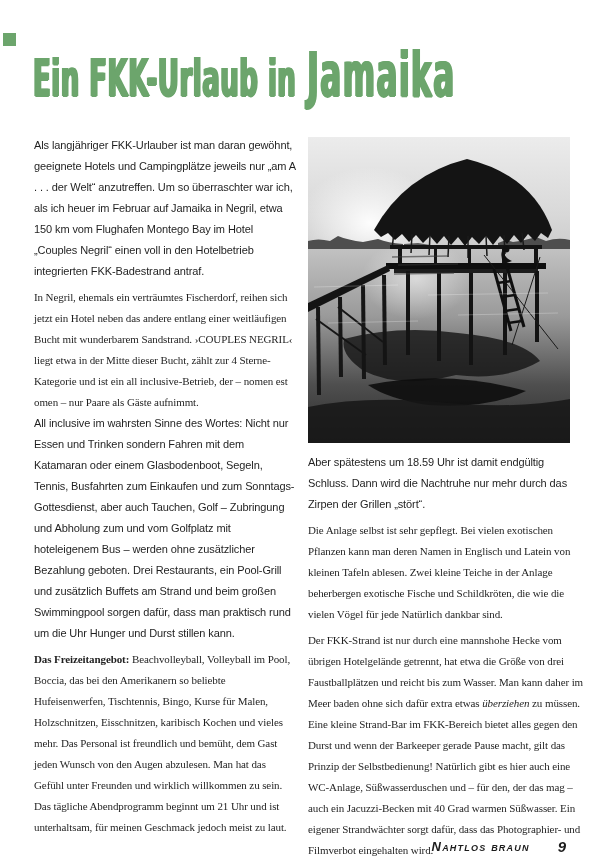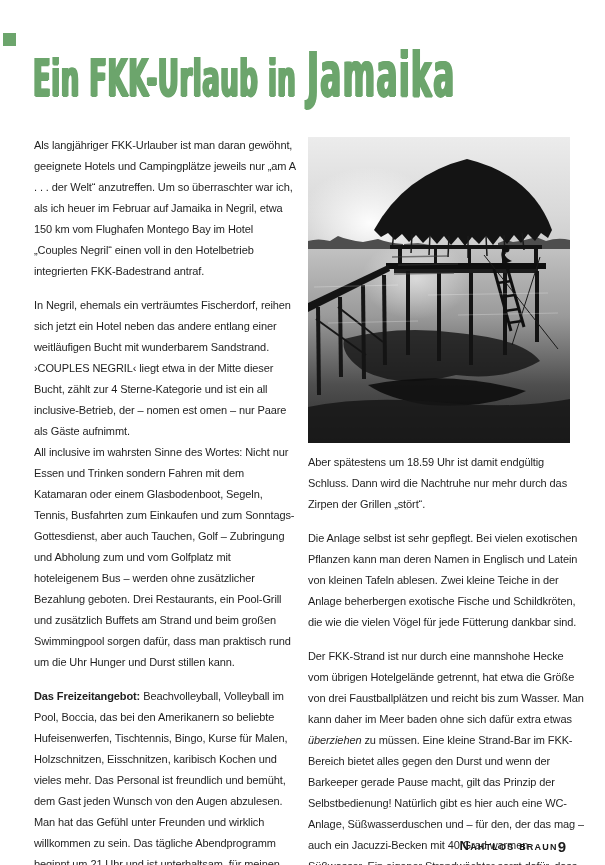--- a/index.html
+++ b/index.html
@@ -26,32 +26,33 @@
     line-height:1;
   }
   .title span{ text-shadow:2px 0 currentColor, -2px 0 currentColor, 0 1px currentColor; }
   .title-main{ font-size:52px; letter-spacing:1px; }
   .title-accent{ font-size:62px; letter-spacing:3px; margin-left:22px; }
   .col-left{ position:absolute; left:34px; top:135px; width:262px; }
   .col-right-text{ position:absolute; left:308px; top:452px; width:276px; }
   .para{
     margin:0; font-size:11px; line-height:21px; letter-spacing:-0.1px;
   }
-  .para.spaced{ margin-top:13px; }
+  .para.spaced{ margin-top:5px;font-family:Liberation Serif, serif; }
   .b{ font-weight:bold; }
   .i{ font-style:italic; }
   .photo{
     position:absolute; left:308px; top:137px; width:262px; height:306px;
     overflow:hidden; background:#cfcfcf;
   }
   .photo svg{ display:block; }
   .footer{
     position:absolute; right:18px; top:838px;
-    display:flex; align-items:flex-start; gap:0;
+    display:flex; align-items:center; gap:28px;
     color:#1b1b1b;
+    font-style:italic;
   }
   .mag-name{ font-variant:small-caps; font-weight:bold; font-size:13px; letter-spacing:1.2px; }
   .page-num{ font-weight:bold; font-size:15px; }
 </style>
 </head>
 <body>
 
 <div class="page">
 
   <div class="accent-square"></div>
@@ -161,21 +162,21 @@
         <line x1="6" y1="150" x2="90" y2="148"></line>
         <line x1="120" y1="158" x2="240" y2="156"></line>
         <line x1="20" y1="186" x2="110" y2="184"></line>
         <line x1="150" y1="178" x2="250" y2="176"></line>
       </g>
     </svg>
   </div>
 
   <div class="col-right-text" id="right-col">
       <p class="para"><span>Aber spätestens um 18.59 Uhr ist damit endgültig Schluss. Dann wird die Nachtruhe nur mehr durch das Zirpen der Grillen „stört“.</span></p>
-      <p class="para spaced"><span>Die Anlage selbst ist sehr gepflegt. Bei vielen exotischen Pflanzen kann man deren Namen in Englisch und Latein von kleinen Tafeln ablesen. Zwei kleine Teiche in der Anlage beherbergen exotische Fische und Schildkröten, die wie die vielen Vögel für jede Fütterung dankbar sind.</span></p>
+      <p class="para spaced"><span>Die Anlage selbst ist sehr gepflegt. Bei vielen exotischen Pflanzen kann man deren Namen in Englisch und Latein von kleinen Tafeln ablesen. Zwei kleine Teiche in der Anlage beherbergen exotische Fische und Schildkröten, die wie die vielen Vögel für jede Natürlich dankbar sind.</span></p>
       <p class="para spaced"><span>Der FKK-Strand ist nur durch eine mannshohe Hecke vom übrigen Hotelgelände getrennt, hat etwa die Größe von drei Faustballplätzen und reicht bis zum Wasser. Man kann daher im Meer baden ohne sich dafür extra etwas </span><span class="i">überziehen</span><span> zu müssen. Eine kleine Strand-Bar im FKK-Bereich bietet alles gegen den Durst und wenn der Barkeeper gerade Pause macht, gilt das Prinzip der Selbstbedienung! Natürlich gibt es hier auch eine WC-Anlage, Süßwasserduschen und – für den, der das mag – auch ein Jacuzzi-Becken mit 40 Grad warmen Süßwasser. Ein eigener Strandwächter sorgt dafür, dass das Photographier- und Filmverbot eingehalten wird.</span></p>
     </div>
 
   <div class="footer">
     <span class="mag-name">Nahtlos braun</span>
     <span class="page-num">9</span>
   </div>
 
 </div>
 

